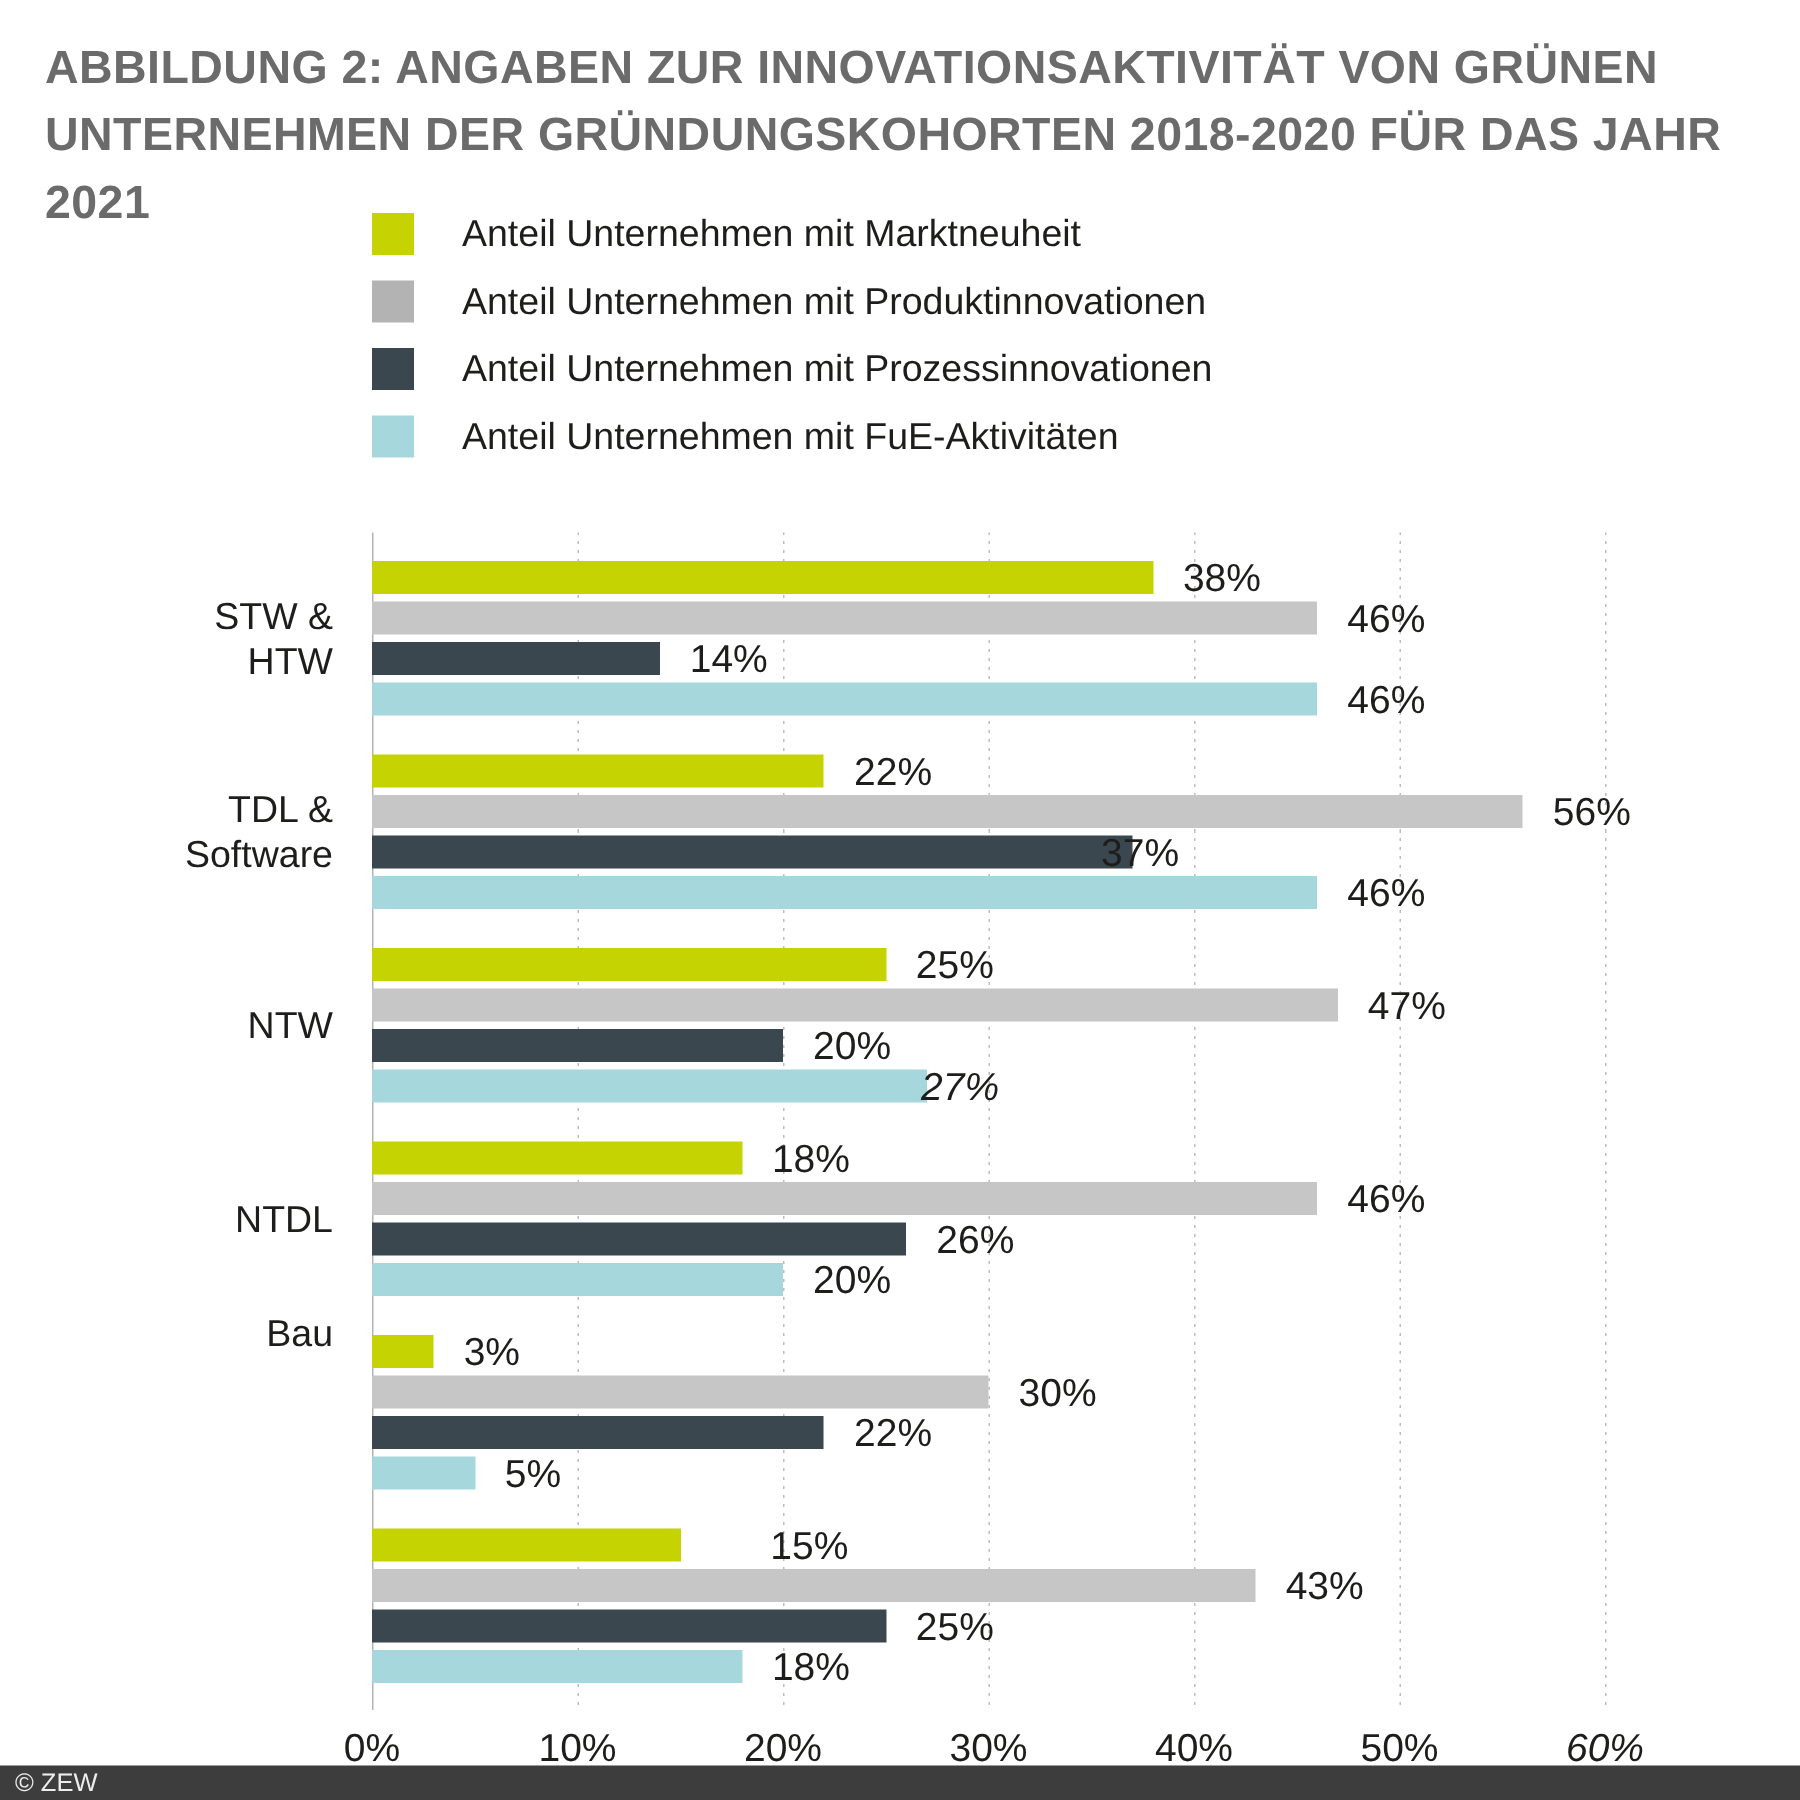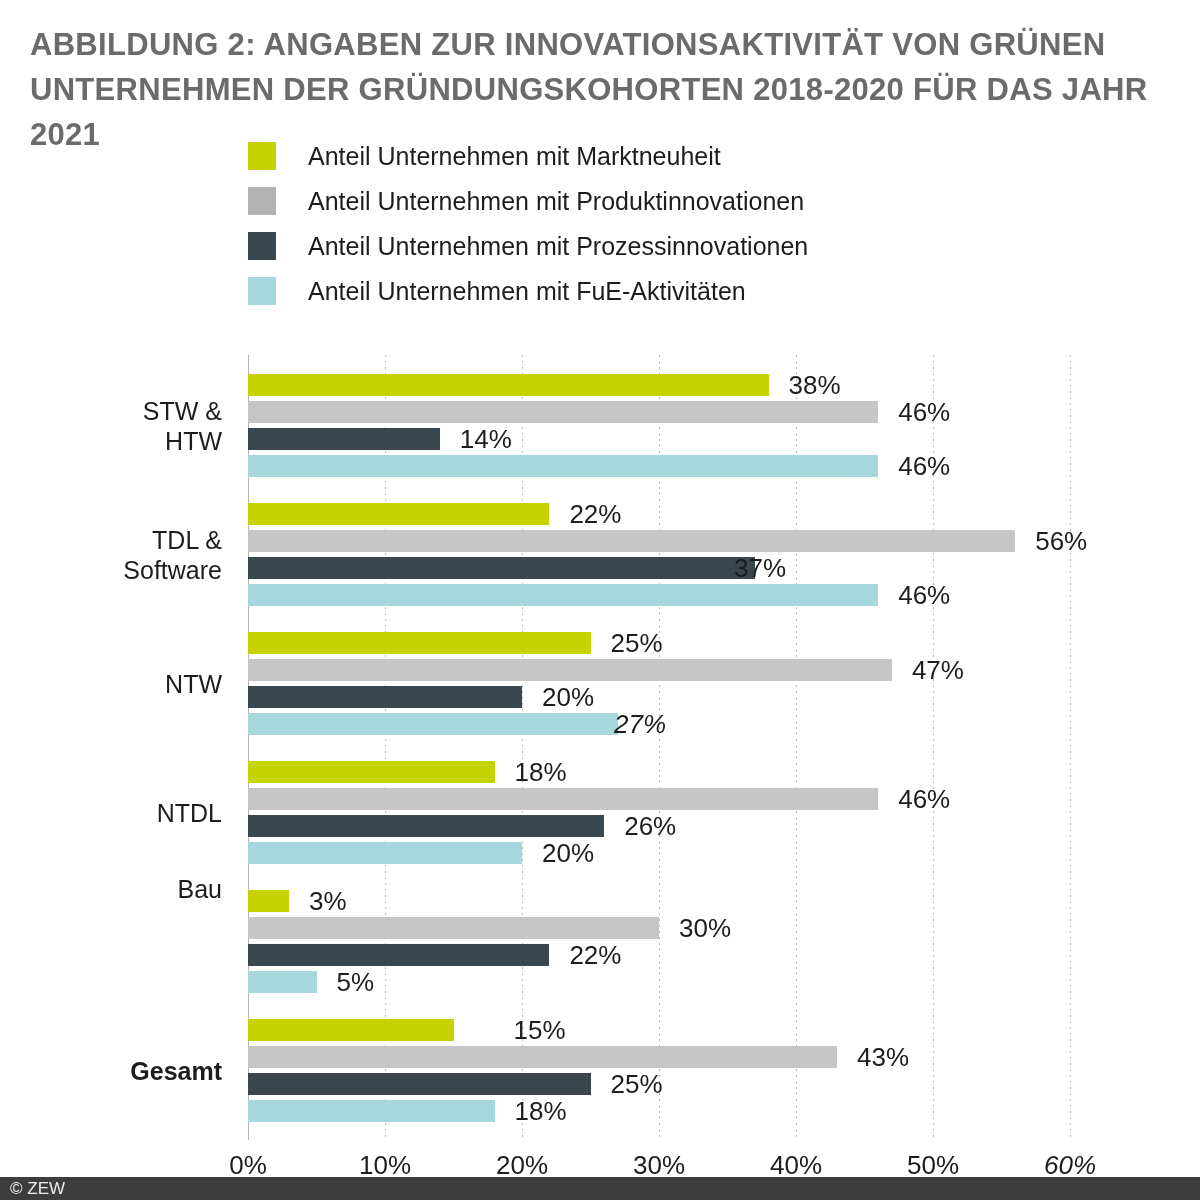--- a/index.html
+++ b/index.html
@@ -142,23 +142,20 @@
       <div>Bau</div>
     </div>
     <div class="bar" style="left: 248px; top: 890px; width: 41.1px; background: rgb(197, 211, 3);"></div>
     <div class="value-label" style="left: 309.1px; top: 886px;">3%</div>
     <div class="bar" style="left: 248px; top: 917px; width: 411px; background: rgb(198, 198, 198);"></div>
     <div class="value-label" style="left: 679px; top: 913px;">30%</div>
     <div class="bar" style="left: 248px; top: 944px; width: 301.4px; background: rgb(58, 71, 79);"></div>
     <div class="value-label" style="left: 569.4px; top: 940px;">22%</div>
     <div class="bar" style="left: 248px; top: 971px; width: 68.5px; background: rgb(166, 215, 221);"></div>
     <div class="value-label" style="left: 336.5px; top: 967px;">5%</div>
-    <div class="cat-label bold" style="top: 1055.5px;">
-      <div>Gesamt</div>
-    </div>
     <div class="bar" style="left: 248px; top: 1019px; width: 205.5px; background: rgb(197, 211, 3);"></div>
     <div class="value-label" style="left: 473.5px; top: 1015px; margin-left: 40px;">15%</div>
     <div class="bar" style="left: 248px; top: 1046px; width: 589.1px; background: rgb(198, 198, 198);"></div>
     <div class="value-label" style="left: 857.1px; top: 1042px;">43%</div>
     <div class="bar" style="left: 248px; top: 1073px; width: 342.5px; background: rgb(58, 71, 79);"></div>
     <div class="value-label" style="left: 610.5px; top: 1069px;">25%</div>
     <div class="bar" style="left: 248px; top: 1100px; width: 246.6px; background: rgb(166, 215, 221);"></div>
     <div class="value-label" style="left: 514.6px; top: 1096px;">18%</div>
   </div>
 

